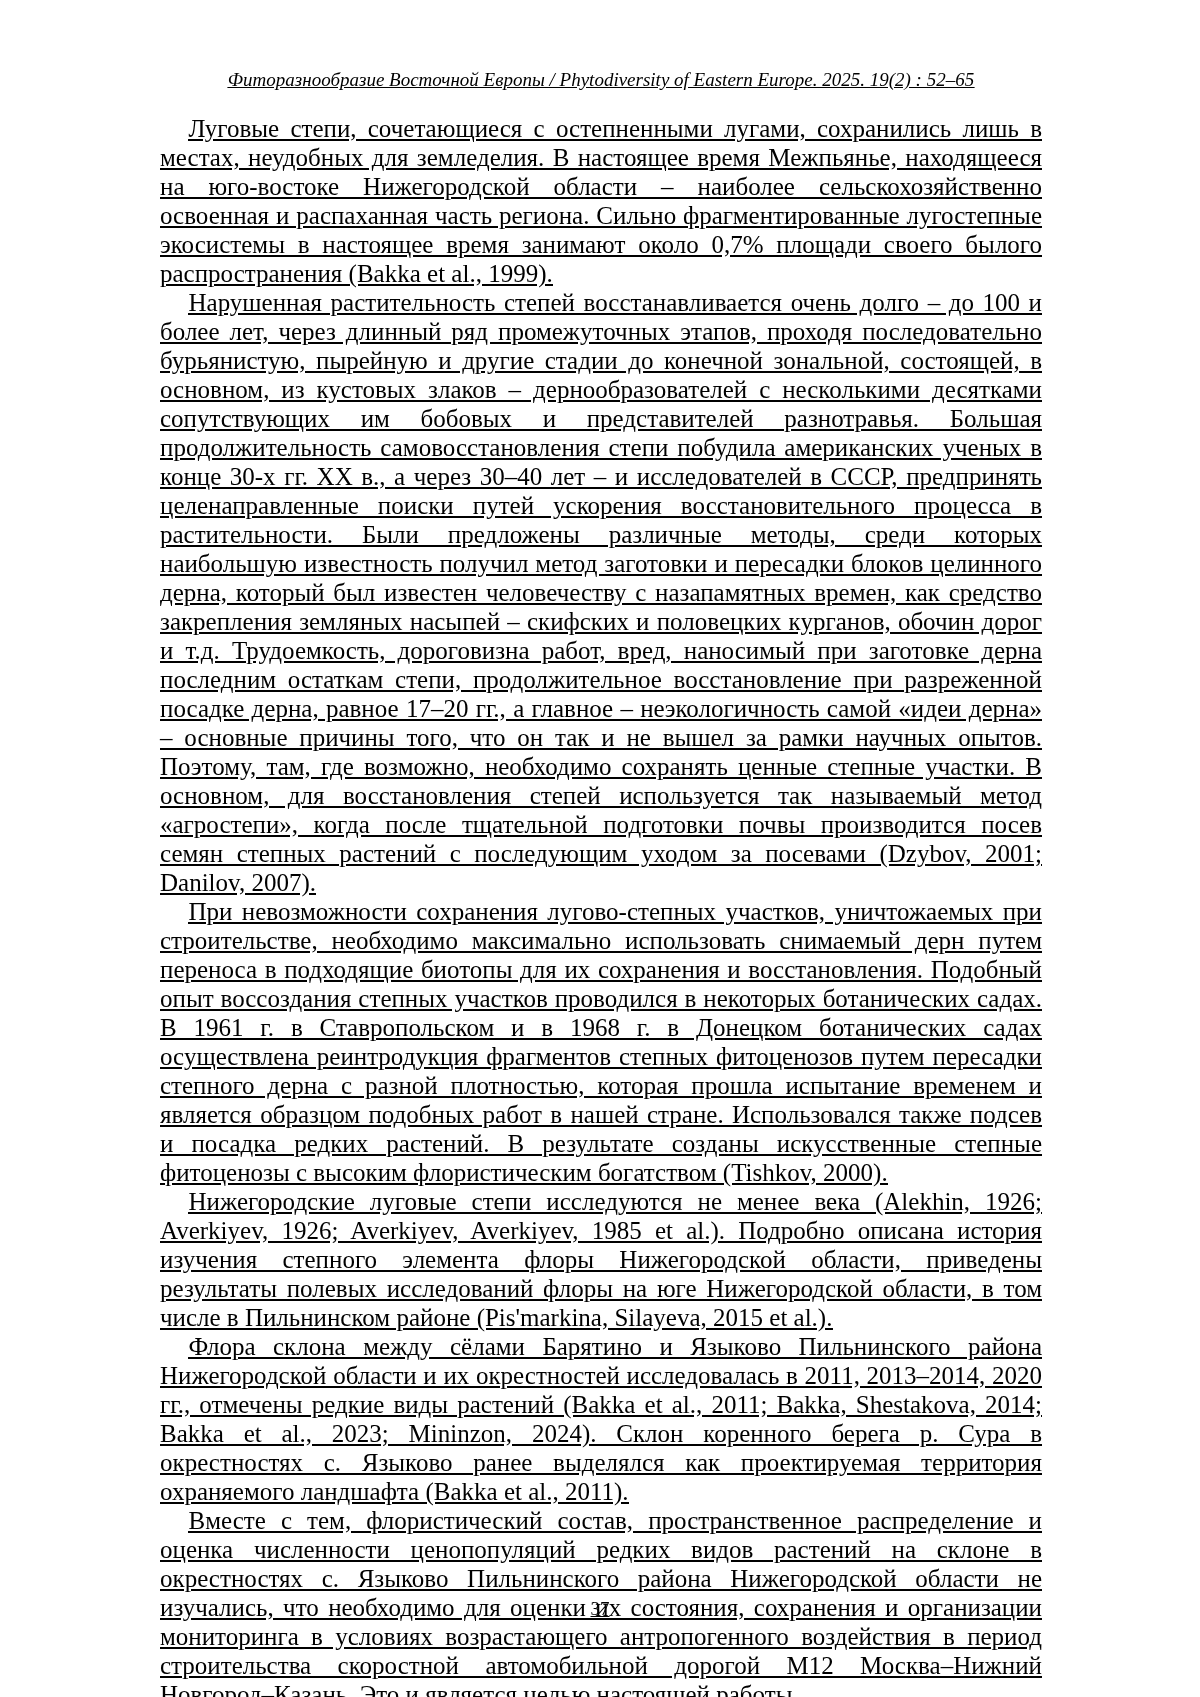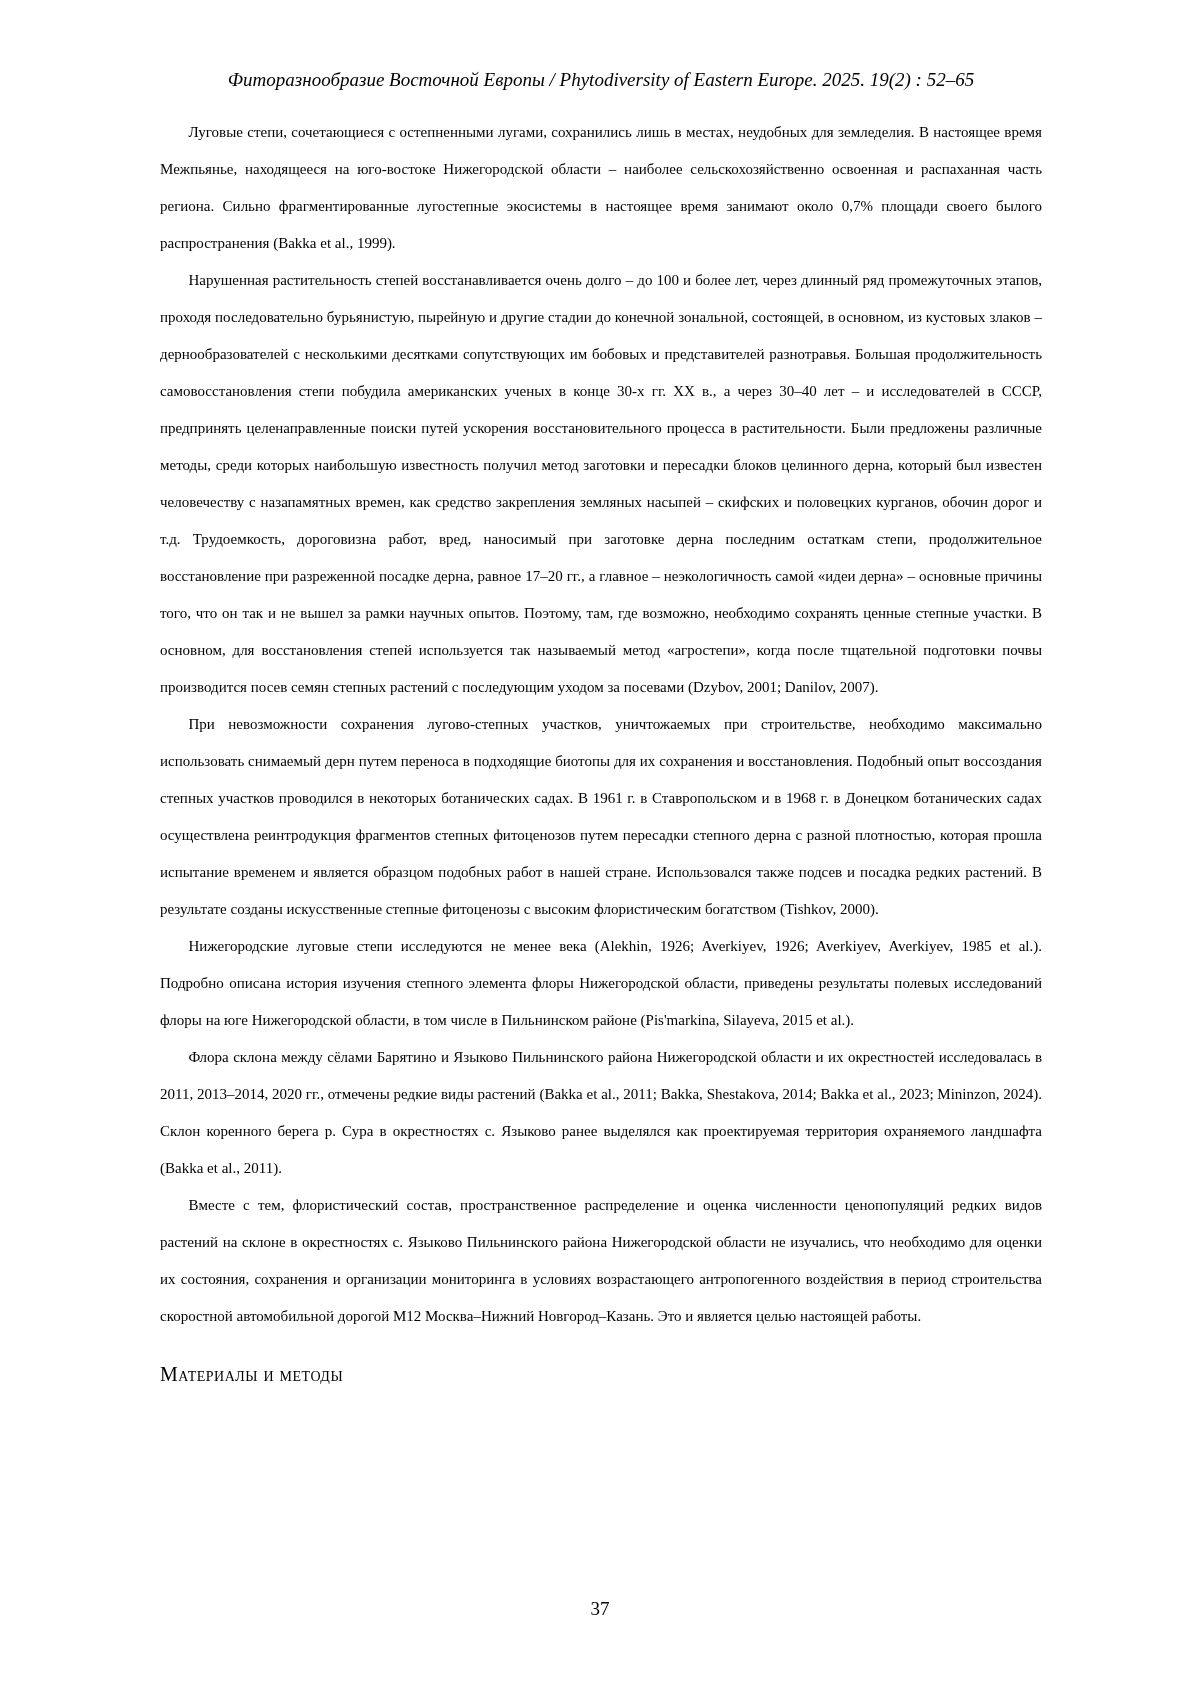--- a/index.html
+++ b/index.html
@@ -1,15 +1,15 @@
 <!DOCTYPE html>
 <html lang="ru"><head>
 <meta charset="utf-8">
 <style>
-  * { margin: 0; padding: 0; box-sizing: border-box; }
+  * { margin: 0; padding: 0; box-sizing: border-box; text-decoration: underline; }
   html, body { background: #ffffff; }
   .page {
     position: relative;
     width: 1200px;
     height: 1697px;
     margin: 0 auto;
     background: #ffffff;
     color: #000000;
     font-family: "Liberation Serif", "DejaVu Serif", serif;
     overflow: hidden;
@@ -19,22 +19,22 @@
   }
   .journal-header {
     text-align: center;
     font-style: italic;
     font-size: 19px;
     line-height: 24px;
     margin-bottom: 22px;
     white-space: nowrap;
   }
   .body-text p {
-    font-size: 15px;
-    line-height: 37px;
+    font-size: 25px;
+    line-height: 29px;
     text-align: justify;
     text-indent: 28.5px;
     hyphens: none;
   }
   .section-heading {
     text-align: left;
     font-variant: small-caps;
     font-size: 20px;
     line-height: 26px;
     font-weight: normal;

